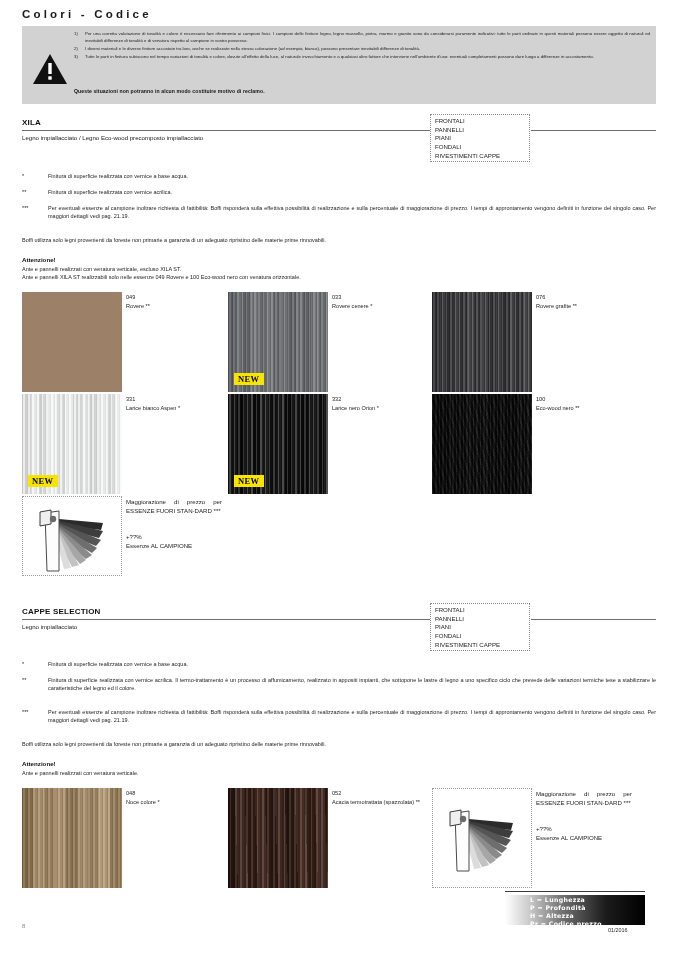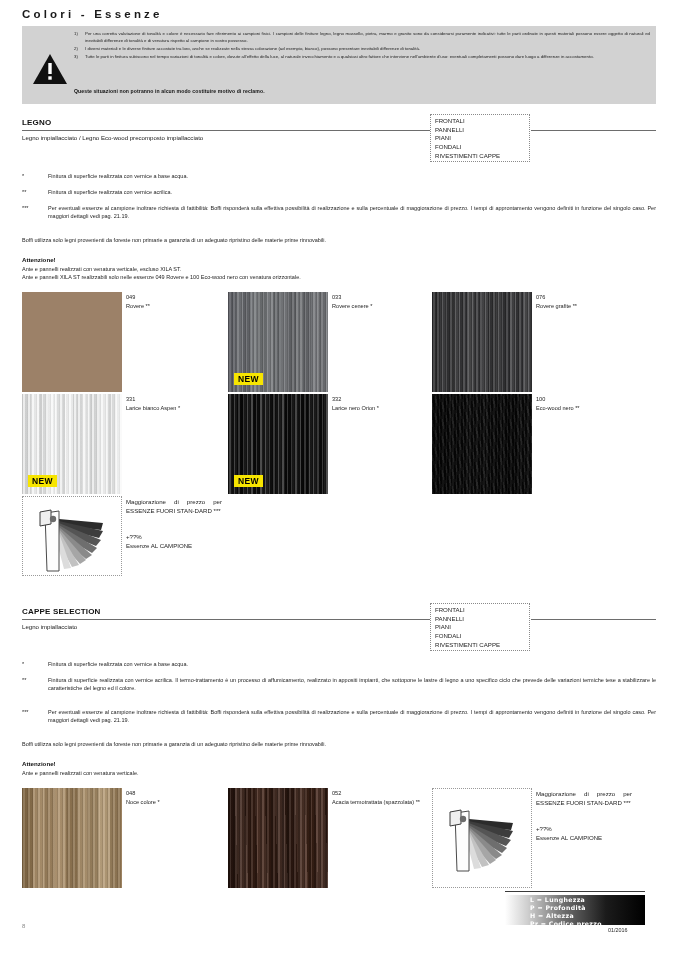--- a/index.html
+++ b/index.html
@@ -74,21 +74,21 @@
   
   .sw{position:absolute;width:100px;height:100px;overflow:hidden;}
   .sw .grain{position:absolute;inset:0;}
   .sw-code{position:absolute;font-size:5.6px;color:#1d1d1d;line-height:1.5;}
   .sw-name{position:absolute;font-size:5.6px;color:#1d1d1d;line-height:1.5;}
   .newbadge{
     position:absolute;left:6px;bottom:7px;
     background:#f7e500;color:#000;
     font-size:8.5px;font-weight:bold;letter-spacing:.4px;
     padding:1px 4px 1.5px 4px;
-    font-family:Liberation Sans, sans-serif;
+    font-family:Liberation Serif, serif;
   }
 
   
   .fanbox{
     position:absolute;border:1px dotted #9a9a9a;box-sizing:border-box;
   }
   .fan-txt{position:absolute;font-size:6.1px;line-height:1.5;color:#1d1d1d;}
   .fan-txt .just{text-align:justify;width:96px;}
 
   
@@ -104,21 +104,21 @@
   }
   .legend-rule{position:absolute;left:505px;top:891px;width:140px;border-top:1px solid #3a3a3a;}
   .date{position:absolute;left:608px;top:927px;font-size:5.4px;color:#2a2a2a;}
   .pageno{position:absolute;left:22px;top:923px;font-size:6px;color:#8a8a8a;}
 </style>
 </head>
 <body>
 
 <div class="page">
 
-  <div class="page-title">Colori  -  Essenze</div>
+  <div class="page-title">Colori  -  Codice</div>
 
   <div class="warn-band">
     <svg class="warn-icon" viewBox="0 0 36 34">
       <polygon points="18,2 35,32 1,32" fill="#111"></polygon>
       <rect x="16.3" y="11" width="3.4" height="11" fill="#fff"></rect>
       <rect x="16.3" y="24.3" width="3.4" height="3.4" fill="#fff"></rect>
     </svg>
 
     <div class="warn-list">
       <div class="warn-item">
@@ -130,21 +130,21 @@
         <span class="warn-txt">I diversi materiali e le diverse finiture accostate tra loro, anche se realizzate nella stessa colorazione (ad esempio, bianco), possono presentare inevitabili differenze di tonalità.</span>
       </div>
       <div class="warn-item">
         <span class="warn-num">3)</span>
         <span class="warn-txt">Tutte le parti in finitura subiscono nel tempo variazioni di tonalità e colore, dovute all'effetto della luce, al naturale invecchiamento e a qualsiasi altro fattore che interviene nell'ambiente d'uso: eventuali completamenti possono dare luogo a differenze in accostamento.</span>
       </div>
     </div>
     <div class="warn-bold">Queste situazioni non potranno in alcun modo costituire motivo di reclamo.</div>
   </div>
 
-  <div class="sec-title" style="left:22px;top:118px;">LEGNO</div>
+  <div class="sec-title" style="left:22px;top:118px;">XILA</div>
   <div class="sec-rule" style="left:22px;top:130px;width:408px;"></div>
   <div class="sec-rule" style="left:531px;top:130px;width:125px;"></div>
   <div class="sec-sub" style="left:22px;top:134px;">Legno impiallacciato / Legno Eco-wood precomposto impiallacciato</div>
 
   <div class="appbox" style="left:430px;top:114px;width:100px;height:48px;">
     <div>FRONTALI</div>
     <div>PANNELLI</div>
     <div>PIANI</div>
     <div>FONDALI</div>
     <div>RIVESTIMENTI CAPPE</div>

